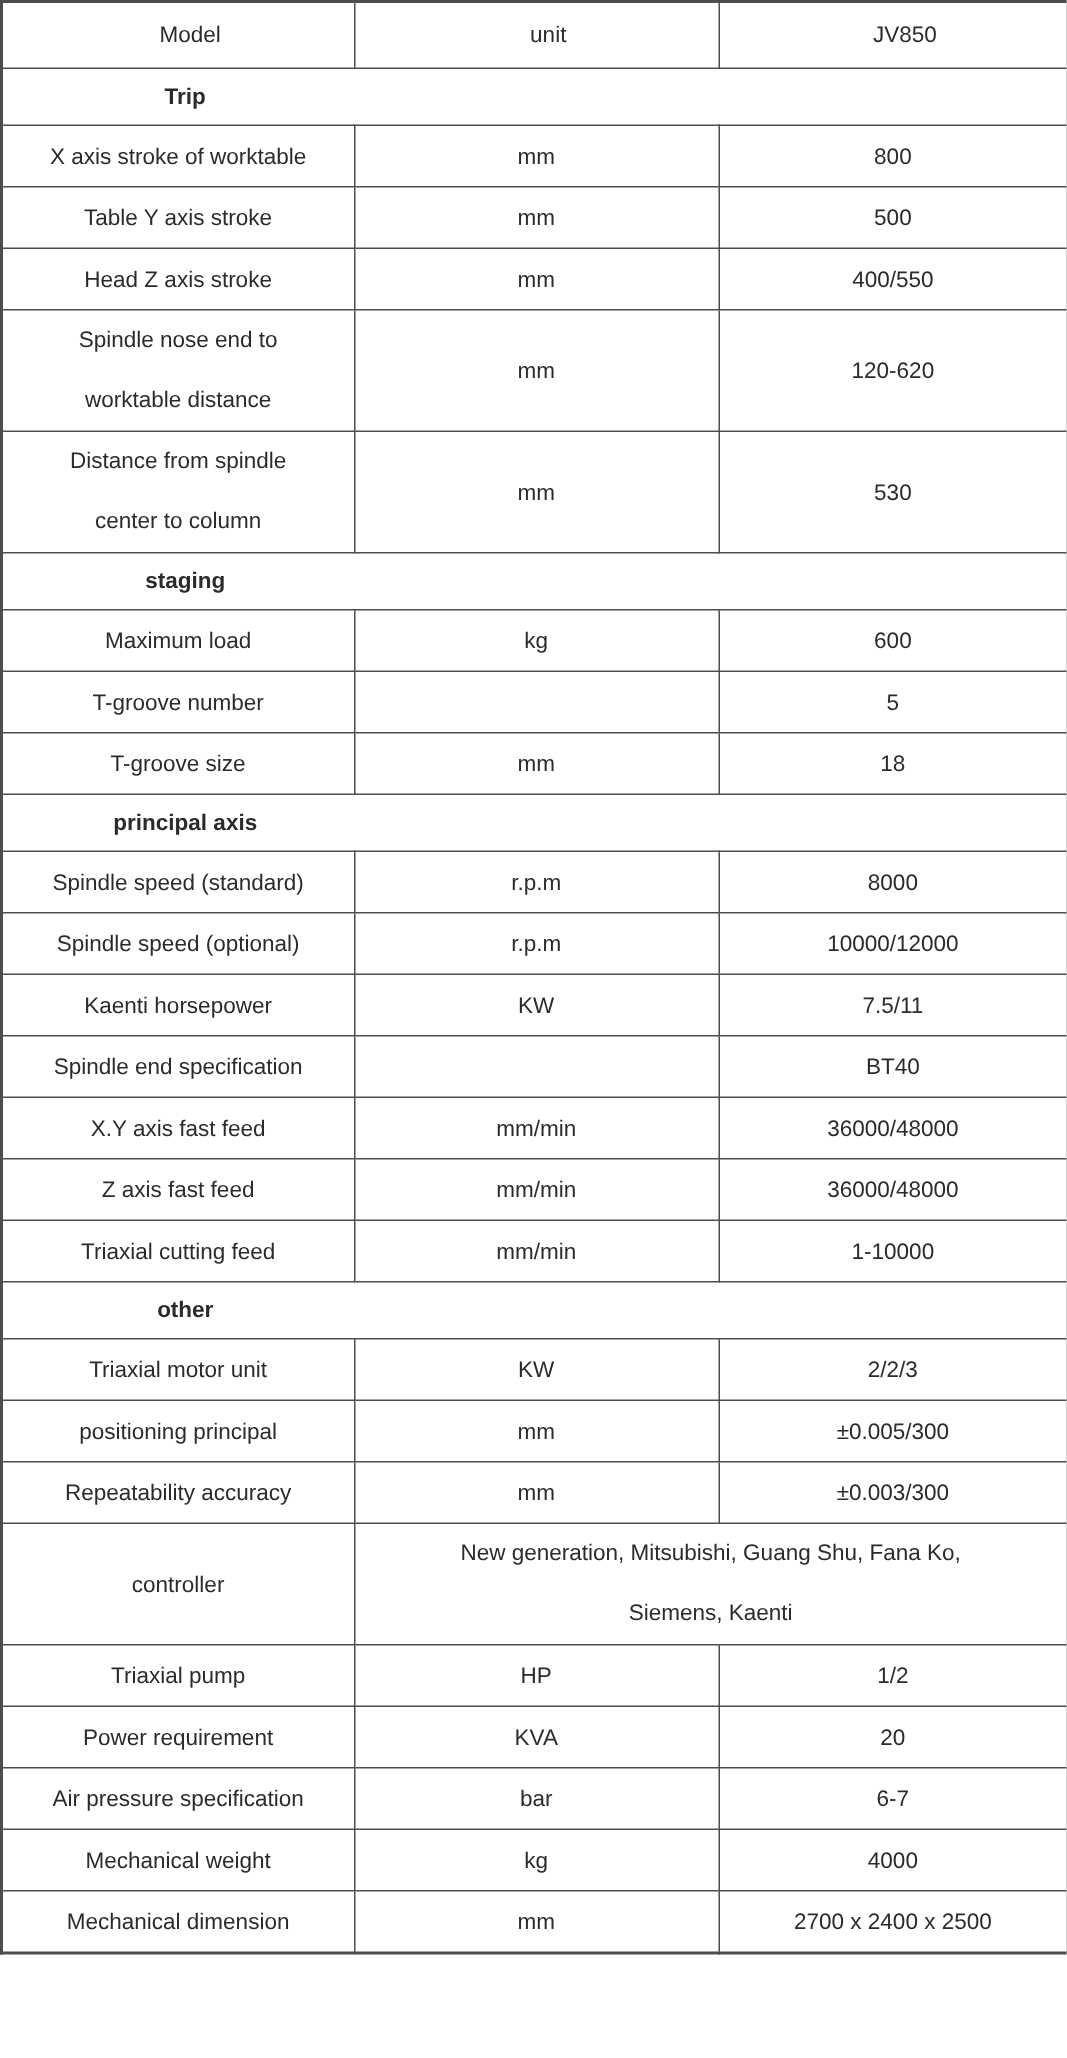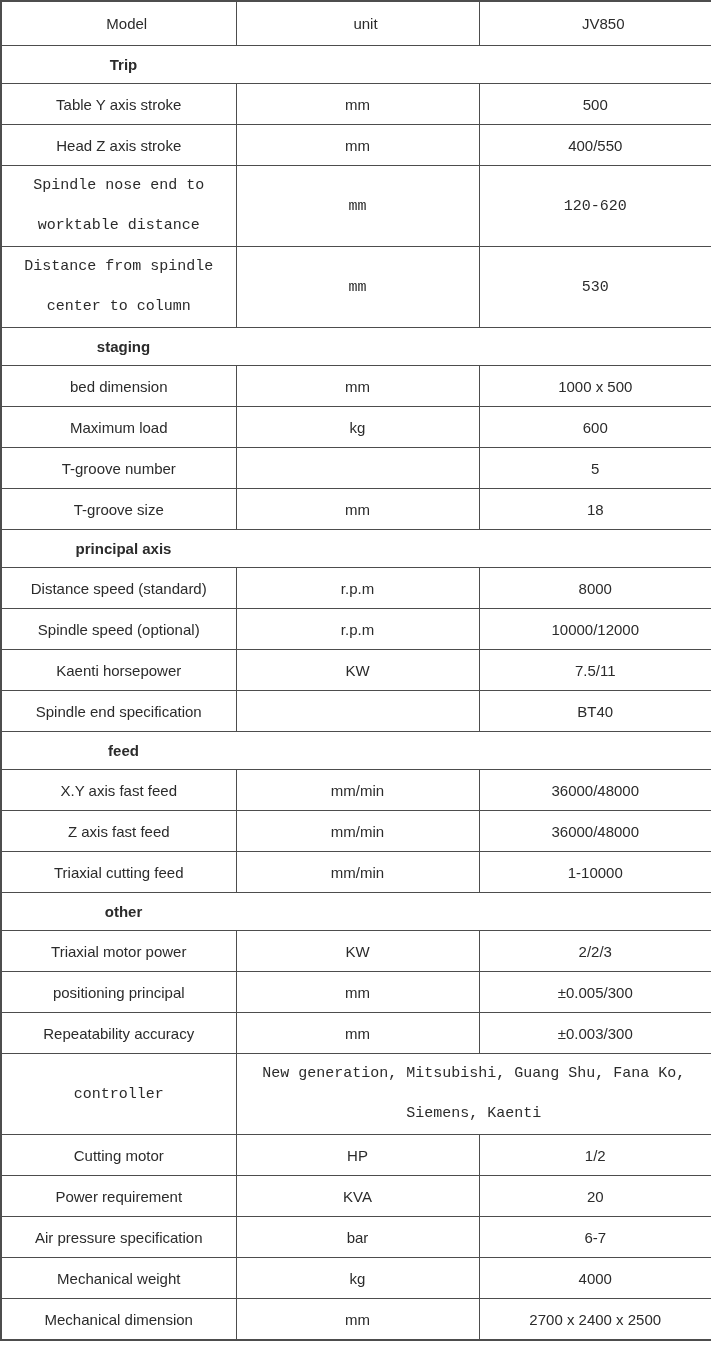--- a/index.html
+++ b/index.html
@@ -31,21 +31,21 @@
     overflow: hidden;
     background: #ffffff;
   }
   col.c1 { width: 235px; }
   col.c2 { width: 243px; }
   col.c3 { width: 233px; }
 
   tr.h-header  td { height: 43px; padding-left: 20px; }
   tr.h-section td { height: 37px; }
   tr.h-single  td { height: 40px; }
-  tr.h-double  td { height: 80px; font-family: Liberation Mono, monospace; }
+  tr.h-double  td { height: 80px; }
 
   td.section-cell {
     text-align: left;
     font-weight: bold;
     padding: 0;
   }
   td.section-cell .section-label-box {
     width: 235px;
     text-align: center;
   }
@@ -71,20 +71,25 @@
         <td>unit</td>
         <td>JV850</td>
       </tr>
 
       <tr class="h-section">
         <td class="section-cell" colspan="3">
           <div class="section-label-box">Trip</div>
         </td>
       </tr>
 
+      <tr class="h-single">
+        <td>X axis stroke of worktable</td>
+        <td>mm</td>
+        <td>800</td>
+      </tr>
 
       <tr class="h-single">
         <td>Table Y axis stroke</td>
         <td>mm</td>
         <td>500</td>
       </tr>
 
       <tr class="h-single">
         <td>Head Z axis stroke</td>
         <td>mm</td>
@@ -108,25 +113,20 @@
         <td>mm</td>
         <td>530</td>
       </tr>
 
       <tr class="h-section">
         <td class="section-cell" colspan="3">
           <div class="section-label-box">staging</div>
         </td>
       </tr>
 
-      <tr class="h-single">
-        <td>bed dimension</td>
-        <td>mm</td>
-        <td>1000 x 500</td>
-      </tr>
 
       <tr class="h-single">
         <td>Maximum load</td>
         <td>kg</td>
         <td>600</td>
       </tr>
 
       <tr class="h-single">
         <td>T-groove number</td>
         <td></td>
@@ -139,21 +139,21 @@
         <td>18</td>
       </tr>
 
       <tr class="h-section">
         <td class="section-cell" colspan="3">
           <div class="section-label-box">principal axis</div>
         </td>
       </tr>
 
       <tr class="h-single">
-        <td>Distance speed (standard)</td>
+        <td>Spindle speed (standard)</td>
         <td>r.p.m</td>
         <td>8000</td>
       </tr>
 
       <tr class="h-single">
         <td>Spindle speed (optional)</td>
         <td>r.p.m</td>
         <td>10000/12000</td>
       </tr>
 
@@ -162,25 +162,20 @@
         <td>KW</td>
         <td>7.5/11</td>
       </tr>
 
       <tr class="h-single">
         <td>Spindle end specification</td>
         <td></td>
         <td>BT40</td>
       </tr>
 
-      <tr class="h-section">
-        <td class="section-cell" colspan="3">
-          <div class="section-label-box">feed</div>
-        </td>
-      </tr>
 
       <tr class="h-single">
         <td>X.Y axis fast feed</td>
         <td>mm/min</td>
         <td>36000/48000</td>
       </tr>
 
       <tr class="h-single">
         <td>Z axis fast feed</td>
         <td>mm/min</td>
@@ -193,21 +188,21 @@
         <td>1-10000</td>
       </tr>
 
       <tr class="h-section">
         <td class="section-cell" colspan="3">
           <div class="section-label-box">other</div>
         </td>
       </tr>
 
       <tr class="h-single">
-        <td>Triaxial motor power</td>
+        <td>Triaxial motor unit</td>
         <td>KW</td>
         <td>2/2/3</td>
       </tr>
 
       <tr class="h-single">
         <td>positioning principal</td>
         <td>mm</td>
         <td>±0.005/300</td>
       </tr>
 
@@ -219,21 +214,21 @@
 
       <tr class="h-double">
         <td>controller</td>
         <td class="two-line" colspan="2">
           <span>New generation, Mitsubishi, Guang Shu, Fana Ko,</span>
           <span>Siemens, Kaenti</span>
         </td>
       </tr>
 
       <tr class="h-single">
-        <td>Cutting motor</td>
+        <td>Triaxial pump</td>
         <td>HP</td>
         <td>1/2</td>
       </tr>
 
       <tr class="h-single">
         <td>Power requirement</td>
         <td>KVA</td>
         <td>20</td>
       </tr>
 

